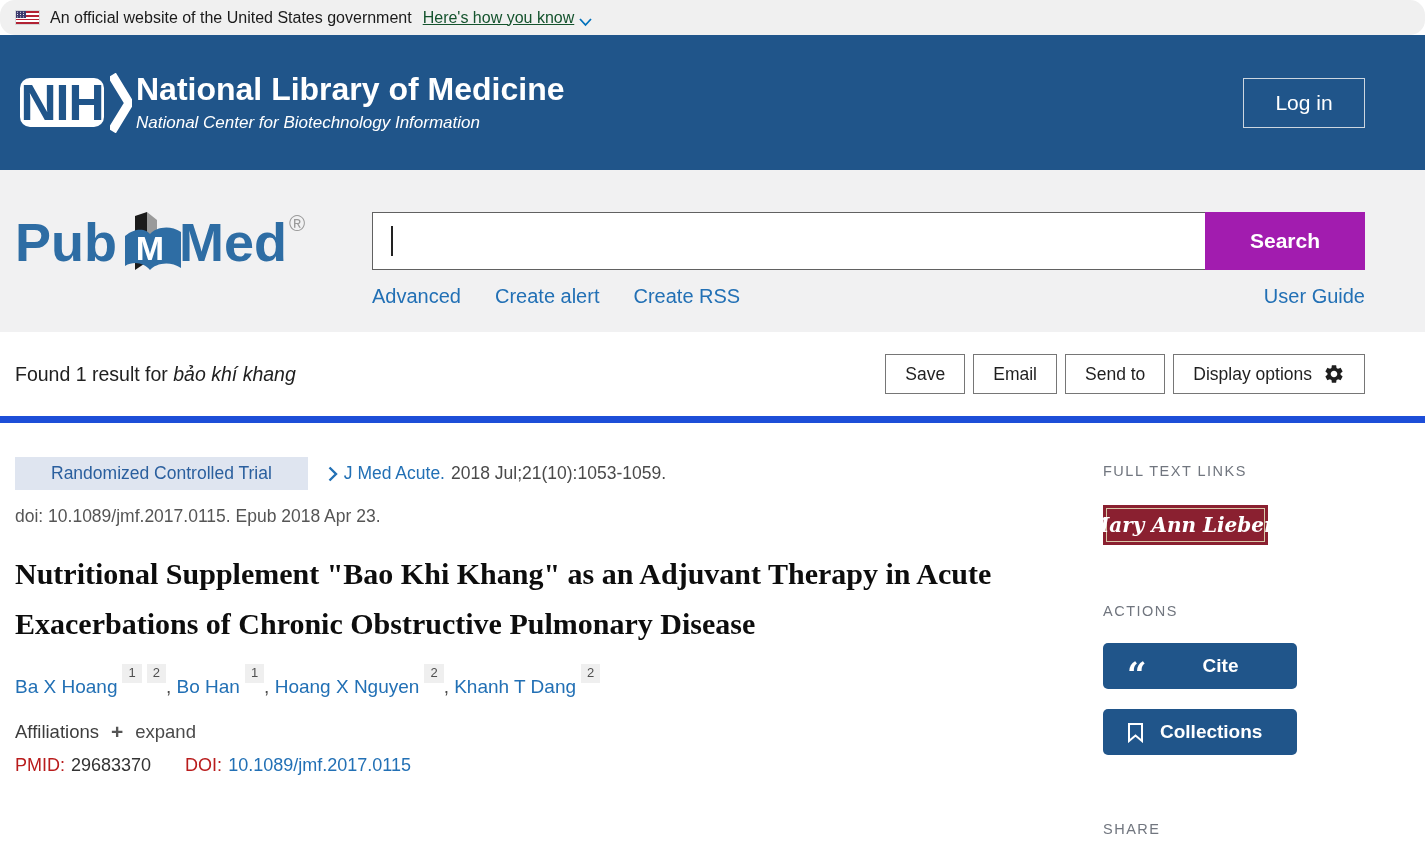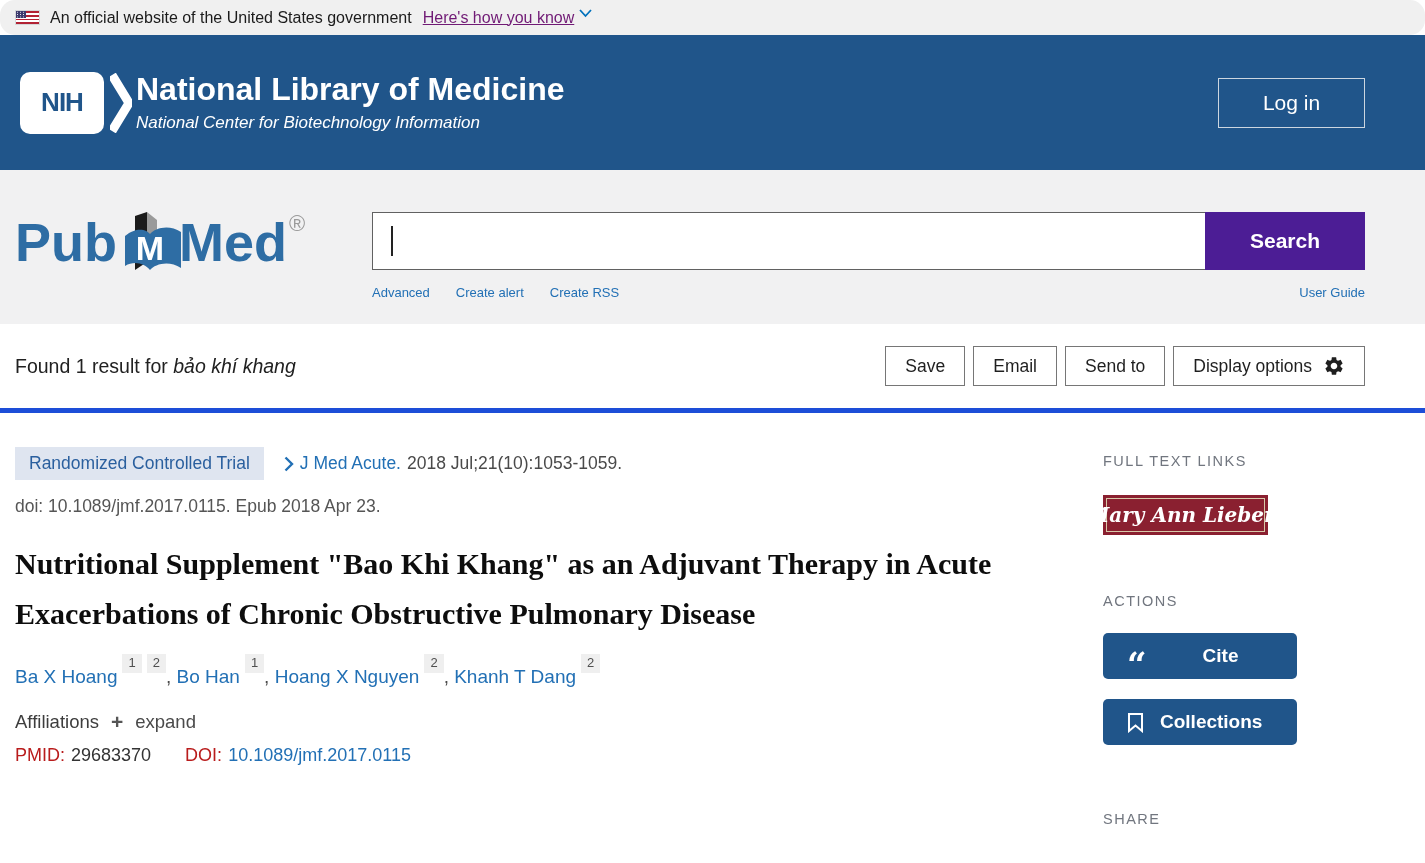--- a/index.html
+++ b/index.html
@@ -21,38 +21,38 @@
     width:23px; height:13px; position:relative; flex-shrink:0;
     background:repeating-linear-gradient(#b22234 0 1.9px, #ffffff 1.9px 3.8px);
     outline:1px solid #d6d7d9;
   }
   .flag::after {
     content:""; position:absolute; left:0; top:0; width:10px; height:7px;
     background:#3c3b6e;
     background-image:radial-gradient(#fff 22%, transparent 24%);
     background-size:3px 2.4px;
   }
-  .gov-link { color:#701a75; text-decoration:underline; display:inline-flex; align-items:flex-start; gap:5px; }
+  .gov-link { color:#14532d; text-decoration:underline; display:inline-flex; align-items:flex-end; gap:5px; }
 
   
   .nlm-header {
     height:135px; background:#20558a; color:#fff;
     display:flex; align-items:center; padding:0 60px 0 20px;
   }
   .nih-logo { display:flex; align-items:center; gap:6px; cursor:pointer; }
   .nih-box {
-    width:84px; height:62px; background:#fff; border-radius:10px;
+    width:84px; height:49px; background:#fff; border-radius:10px;
     display:flex; align-items:center; justify-content:center;
-    color:#20558a; font-weight:bold; font-size:26px; letter-spacing:-1px;
+    color:#20558a; font-weight:bold; font-size:50px; letter-spacing:-1px;
   }
   .header-titles { margin-left:4px; }
   .header-title { font-size:32px; font-weight:600; line-height:1.1; }
   .header-subtitle { font-size:17px; font-style:italic; font-weight:400; margin-top:6px; }
   .login-btn {
-    margin-left:auto; width:147px; height:50px;
+    margin-left:auto; width:122px; height:50px;
     background:transparent; border:1px solid #ccd6e0; color:#fff;
     font-size:21px; font-family:inherit; cursor:pointer;
   }
 
   
   .search-section {
     background:#f1f1f2; padding:42px 60px 24px 15px;
     display:flex; align-items:flex-start;
   }
   .pubmed-logo {
@@ -64,46 +64,46 @@
   .book-icon { margin:0 -4px 0 0; position:relative; top:4px; }
   .search-col { flex:1; }
   .search-row { display:flex; }
   .search-input-wrap { position:relative; flex:1; }
   .search-input {
     width:100%; height:58px; border:1px solid #616161; border-right:none;
     font-size:22px; padding:0 18px; font-family:inherit; outline:none;
   }
   .caret { position:absolute; left:19px; top:14px; width:1.5px; height:30px; background:#222; }
   .search-btn {
-    width:160px; height:58px; background:#4c1d95; color:#fff;
+    width:160px; height:58px; background:#a21caf; color:#fff;
     border:none; font-size:21px; font-weight:bold; font-family:inherit; cursor:pointer;
   }
-  .links-row { display:flex; gap:26px; margin-top:15px; font-size:13px; }
+  .links-row { display:flex; gap:34px; margin-top:15px; font-size:20px; }
   .links-row a { color:#2270b5; }
   .user-guide { margin-left:auto; }
 
   
   .results-bar {
     display:flex; align-items:center; justify-content:space-between;
-    padding:22px 60px 22px 15px; border-bottom:5px solid #1d4ed8; background:#fff;
+    padding:22px 60px 22px 15px; border-bottom:7px solid #1d4ed8; background:#fff;
   }
   .found-text { font-size:19.5px; color:#212121; }
   .found-text .query { font-style:italic; }
   .result-buttons { display:flex; gap:8px; }
   .rbtn {
     height:40px; padding:8px 19px; background:#fff; border:1px solid #767676;
     font-size:17.5px; color:#1f1f1f; font-family:inherit; cursor:pointer;
     display:flex; align-items:center; gap:11px;
   }
 
   
   .main { display:flex; padding:34px 60px 0 15px; }
   .article { flex:1; padding-right:48px; }
   .badge-row { display:flex; align-items:center; font-size:17.5px; }
-  .badge { background:#dfe5f0; color:#2a5f9e; padding:6px 14px; }
+  .badge { background:#dfe5f0; color:#2a5f9e; padding:6px 36px; }
   .chev-right { margin:0 6px 0 20px; flex-shrink:0; }
   .journal-link { color:#2270b5; font-size:17.5px; }
   .citation-text { color:#4a4a4a; margin-left:6px; }
   .doi-line { margin-top:16px; color:#555; font-size:17.5px; }
   .article-title {
     font-family:"Liberation Serif", serif; font-weight:700;
     font-size:30px; line-height:50px; color:#0d0d0d;
     margin-top:22px; max-width:990px;
   }
   .authors { margin-top:24px; font-size:19px; color:#4a4a4a; }

